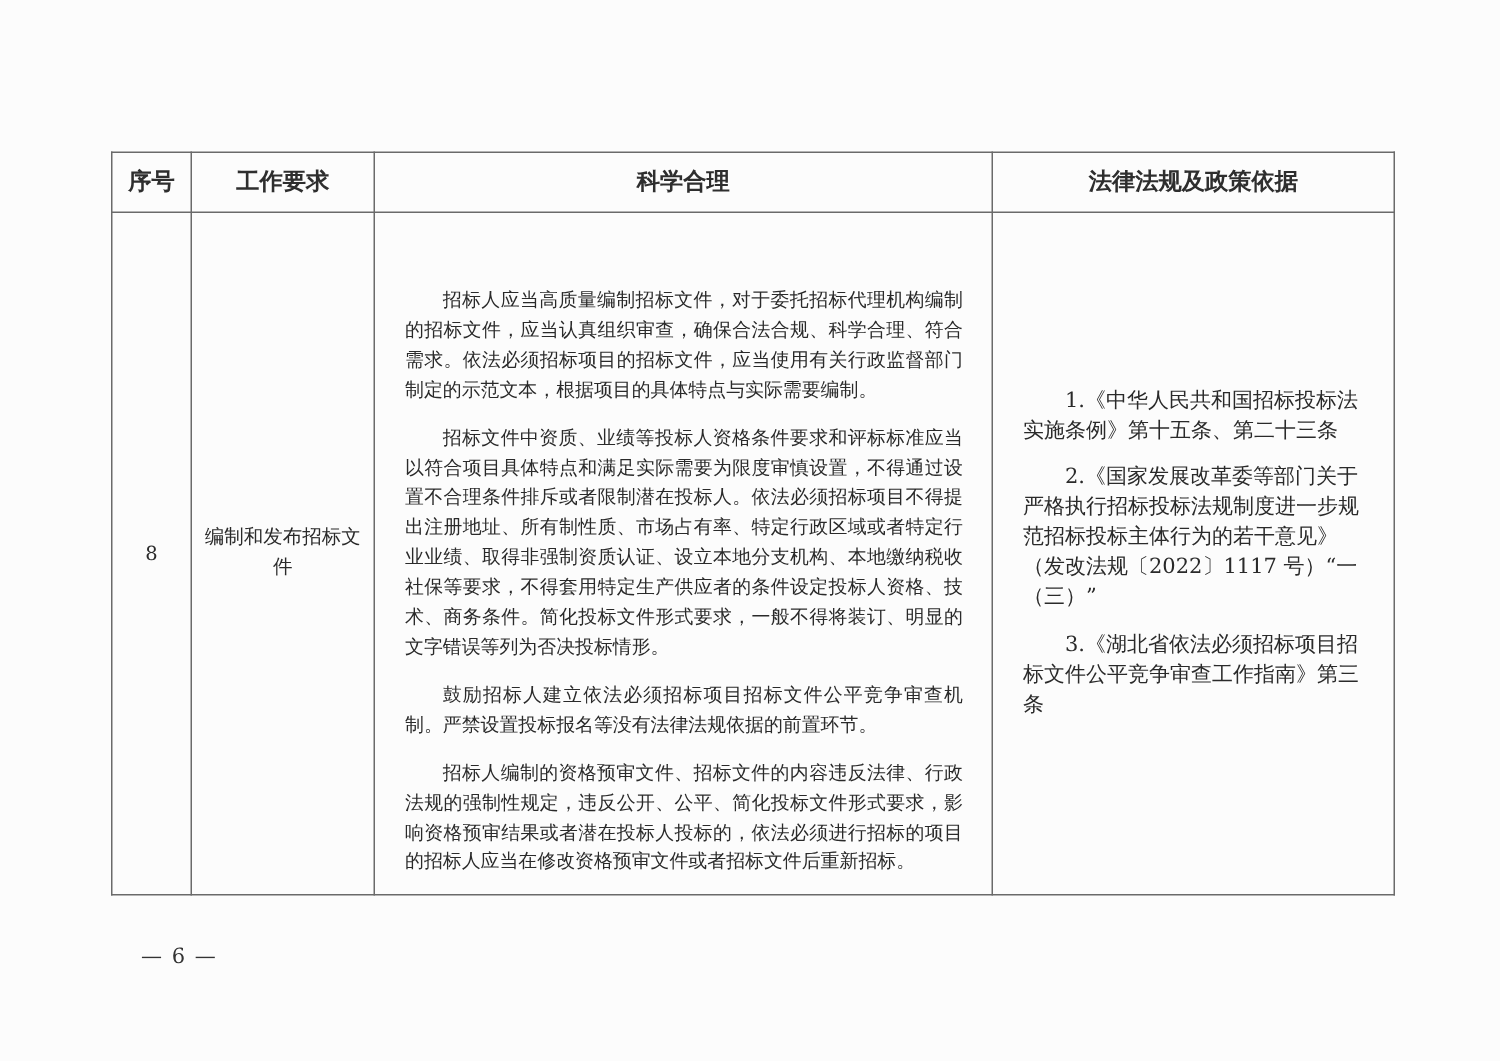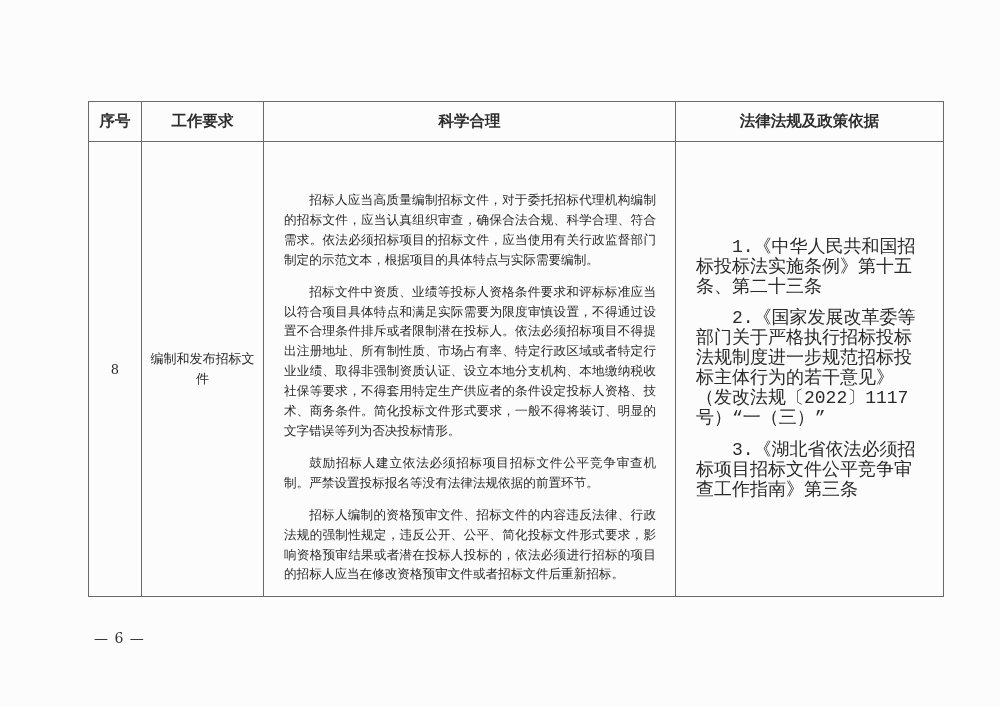--- a/index.html
+++ b/index.html
@@ -1,36 +1,36 @@
 <!DOCTYPE html>
 <html><head>
 <meta charset="utf-8">
 <style>
   html, body { margin:0; padding:0; }
   body {
     width:1000px; height:707px; background:#fcfcfc; position:relative; overflow:hidden;
     font-family:"DejaVu Serif","Liberation Serif",serif; color:#2a2a2a;
   }
   .page-table {
-    position:absolute; left:88px; top:101px; width:855px; height:437px;
+    position:absolute; left:74px; top:101px; width:855px; height:437px;
     border-collapse:collapse; table-layout:fixed;
   }
   .page-table td, .page-table th { border:1.3px solid #6a6a6a; padding:0; }
   .page-table th {
     height:39px; font-family:"DejaVu Sans","Liberation Sans",sans-serif;
     font-weight:bold; font-size:15.5px; color:#2e2e2e; text-align:center; vertical-align:middle;
   }
   .c1 { width:53px; } .c2 { width:122px; } .c3 { width:412px; } .c4 { width:268px; }
   .body-row td { vertical-align:middle; }
   .seq { text-align:center; font-size:13px; }
   .item-name { font-size:13px; line-height:20px; padding:0 6px !important; text-align:center; }
   .req { font-size:12.6px; line-height:19.9px; padding:0 7px 0 8px !important; text-align:justify; vertical-align:top !important; }
   .req-wrap { padding-top:36px; }
   .req p, .basis p { margin:12px; text-indent:2em; }
-  .basis { font-size:18px; line-height:19.9px; padding:0 8px !important; text-align:left;font-family:Liberation Mono, monospace; }
+  .basis { font-size:14px; line-height:19.9px; padding:0 8px !important; text-align:left; }
   .page-number {
     position:absolute; left:94px; top:630px; font-size:14px; color:#333; letter-spacing:1px;
   }
 </style>
 </head>
 <body>
 
 <table class="page-table">
   <colgroup>
     <col class="c1">

